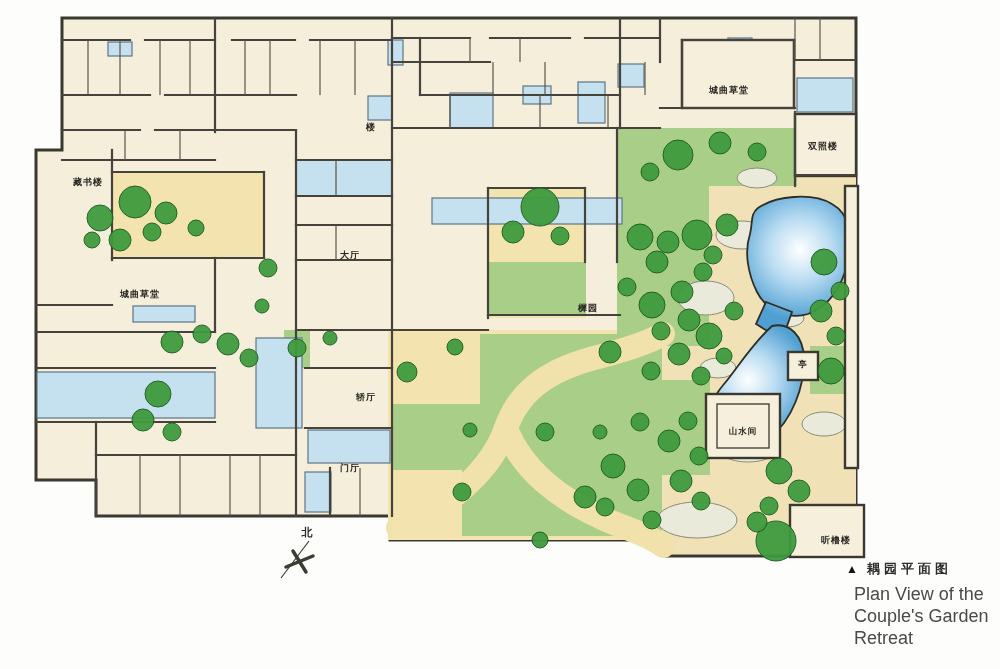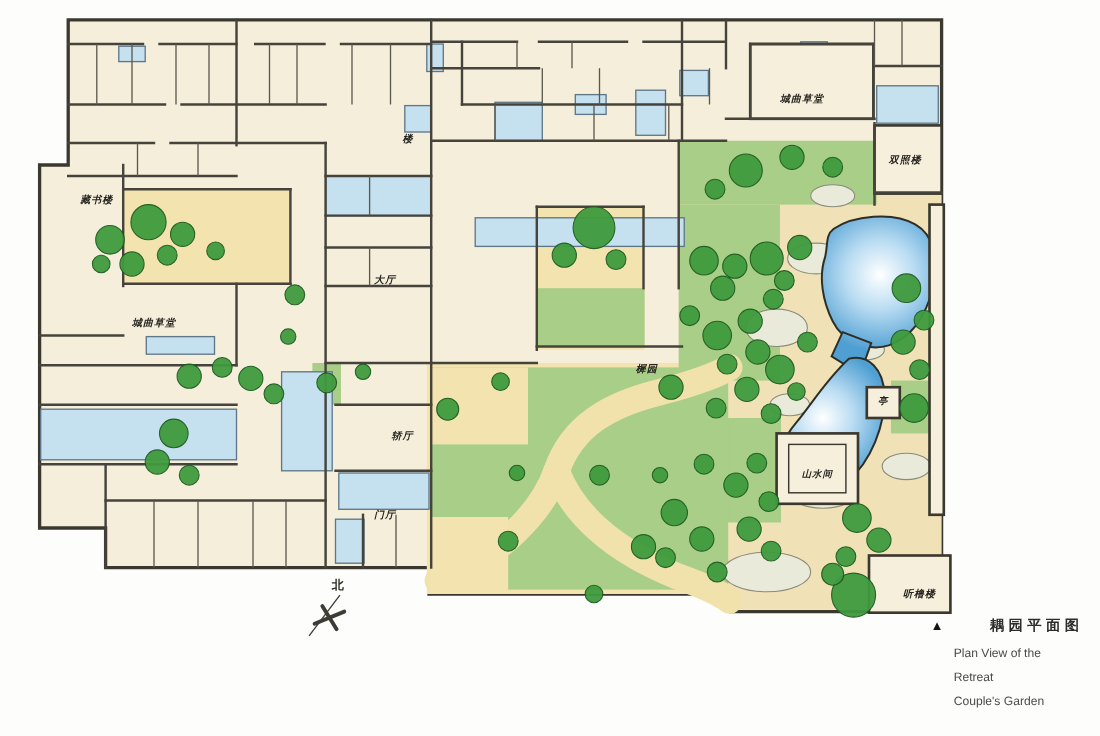--- a/index.html
+++ b/index.html
@@ -18,29 +18,29 @@
   .tree{fill:#3f9b3e;stroke:#1e5c20;stroke-width:1;opacity:.95;}
   .wallA{stroke:#45433c;stroke-width:2.2;stroke-linecap:square;}
   .wallB{stroke:#5a574c;stroke-width:1.2;}
   .bldg{fill:#f6efdc;stroke:#3a382f;stroke-width:2.4;}
   .bldg-inner{fill:none;stroke:#3a382f;stroke-width:1.3;}
   .cmp{stroke:#3c3c34;stroke-width:1.2;}
   .cmpT{stroke:#3c3c34;stroke-width:3.5;stroke-linecap:round;}
 
   
   .plan-label{position:absolute;transform:translate(-50%,-50%);font-size:9px;font-weight:600;
-    color:#262620;letter-spacing:1px;white-space:nowrap;font-family:"DejaVu Sans",sans-serif;font-style:italic;}
+    color:#262620;letter-spacing:1px;white-space:nowrap;font-family:"DejaVu Sans",sans-serif;}
   .north-label{position:absolute;transform:translate(-50%,-50%);font-size:11px;font-weight:600;color:#2b2b26;}
 
   
   .caption{position:absolute;left:846px;top:560px;width:152px;color:#3f3f3f;}
   .caption-row{display:flex;gap:9px;align-items:center;}
   .caption .marker{font-size:12px;color:#141414;line-height:1;}
-  .caption .zh{font-size:13px;letter-spacing:4px;color:#2c2c2c;font-weight:600;margin-left:33px;}
-  .caption .en{margin-top:5px;margin-left:21px;font-size:11px;line-height:22px;color:#4a4a4a;}
+  .caption .zh{font-size:13px;letter-spacing:4px;color:#2c2c2c;font-weight:600;}
+  .caption .en{margin-top:5px;margin-left:8px;font-size:18px;line-height:22px;color:#4a4a4a;}
 </style>
 </head>
 <body>
 
 <div class="stage">
 
   <svg width="1000" height="669" viewBox="0 0 1000 669">
     <defs>
       <radialGradient id="pg1" gradientUnits="userSpaceOnUse" cx="800" cy="250" r="70">
         <stop offset="0" stop-color="#ffffff"></stop>
@@ -297,34 +297,34 @@
     </g>
   </svg>
 
   <div>
     <div class="plan-label" style="left:88px;top:182px">藏书楼</div>
     <div class="plan-label" style="left:729px;top:90px">城曲草堂</div>
     <div class="plan-label" style="left:823px;top:146px">双照楼</div>
     <div class="plan-label" style="left:371px;top:127px">楼</div>
     <div class="plan-label" style="left:140px;top:294px">城曲草堂</div>
     <div class="plan-label" style="left:350px;top:255px">大厅</div>
-    <div class="plan-label" style="left:588px;top:336px">樨园</div>
+    <div class="plan-label" style="left:588px;top:308px">樨园</div>
     <div class="plan-label" style="left:366px;top:397px">轿厅</div>
     <div class="plan-label" style="left:743px;top:432px;font-size:8.5px">山水间</div>
     <div class="plan-label" style="left:803px;top:365px;font-size:8.5px">亭</div>
     <div class="plan-label" style="left:350px;top:468px">门厅</div>
     <div class="plan-label" style="left:836px;top:540px">听橹楼</div>
   </div>
 
   <div class="north-label" style="left:307px;top:532px">北</div>
 
   <div class="caption">
     <div class="caption-row">
       <span class="marker">▲</span>
       <span class="zh">耦园平面图</span>
     </div>
     <div class="en">
       <div>Plan View of the</div>
+      <div>Couple's Garden</div>
       <div>Retreat</div>
-      <div>Couple's Garden</div>
     </div>
   </div>
 </div>
 
 </body></html>

